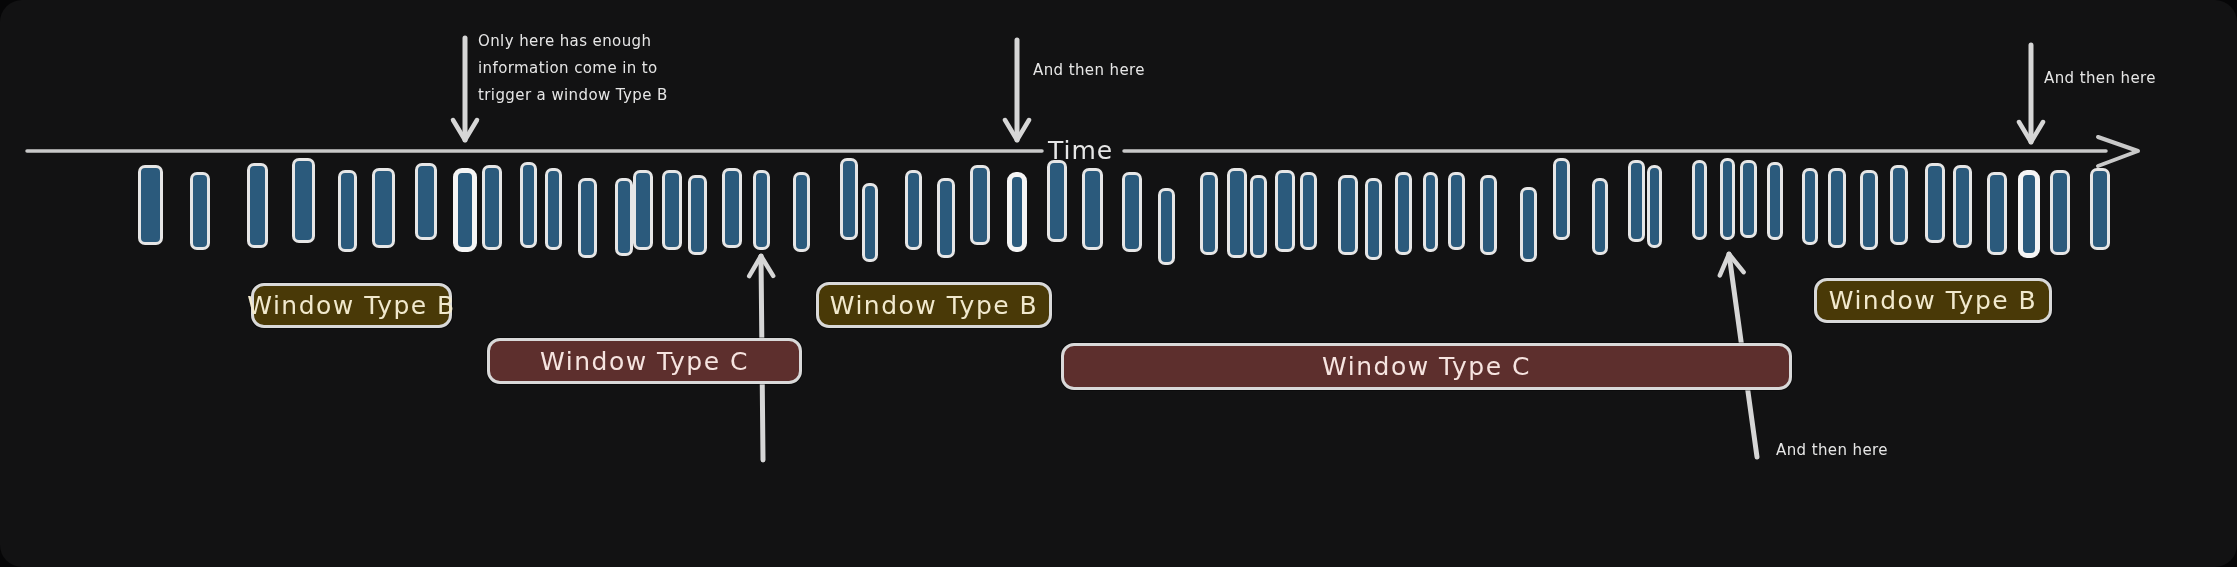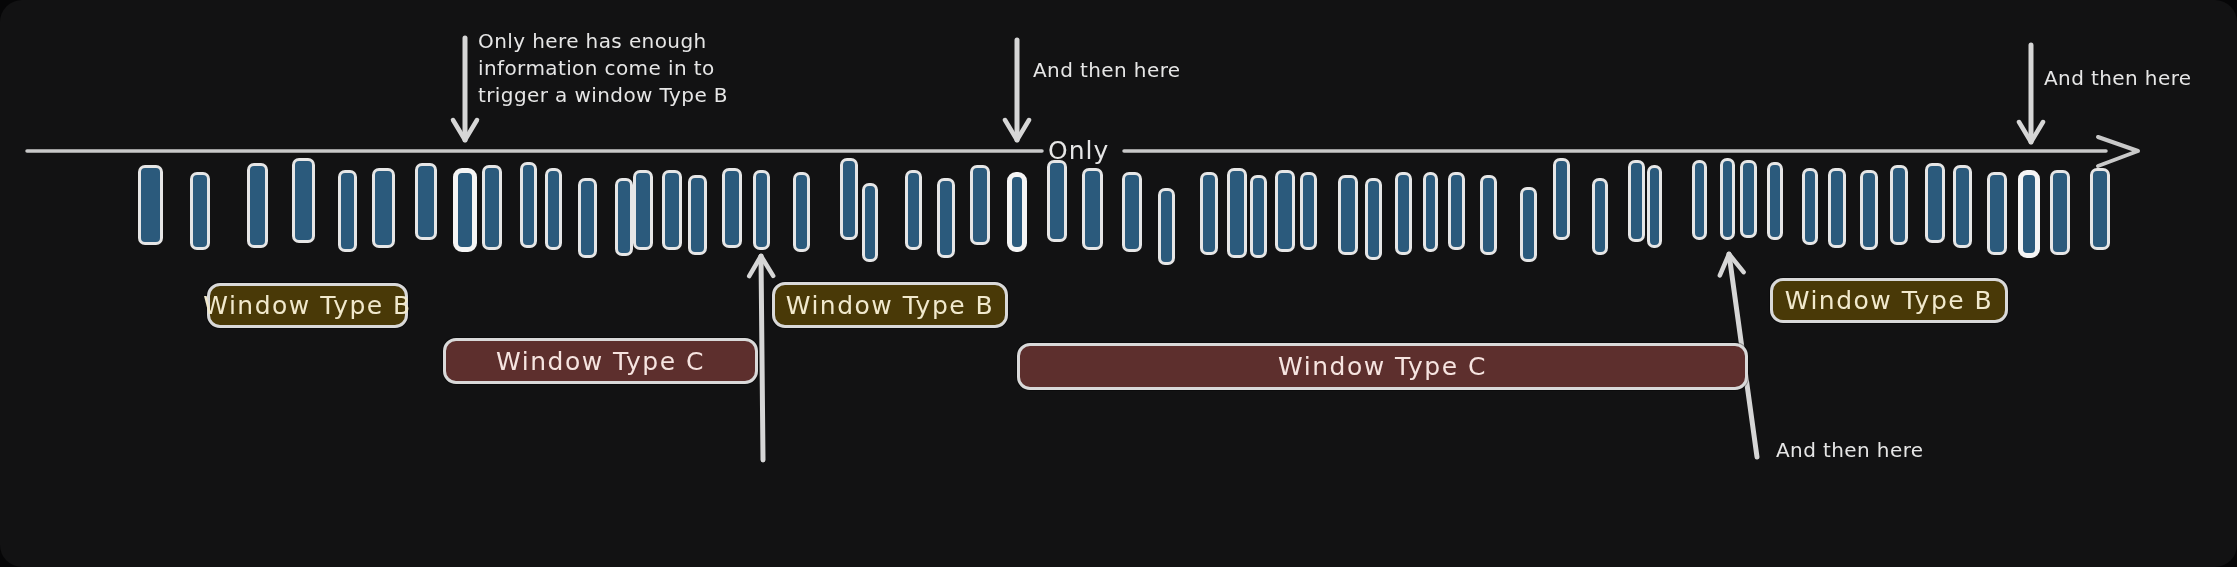--- a/index.html
+++ b/index.html
@@ -17,27 +17,28 @@
   .tick{
     position:absolute; box-sizing:border-box; background:var(--bar-fill);
     border:3px solid var(--bar-border); border-radius:7px;
   }
   .tick.hl{border-width:5px; border-color:var(--bar-hl); border-radius:9px;}
   .axis-label{
     position:absolute; color:var(--text); font-size:25px; letter-spacing:1px;
     white-space:pre;
   }
   .ann{
-    position:absolute; color:var(--text); font-size:20px; line-height:27px;
+    position:absolute; color:var(--text); font-size:15px; line-height:27px;
     letter-spacing:0.4px; white-space:pre;
   }
   .win{
     position:absolute; box-sizing:border-box; border:3px solid var(--box-border);
     border-radius:13px; display:flex; align-items:center; justify-content:center;
     box-shadow:0 0 0 1px rgba(0,0,0,0.35);
+    margin-left:44px;
   }
   .win-b{background:var(--b-fill);}
   .win-c{background:var(--c-fill);}
   .win-label{font-size:25px; letter-spacing:1.5px; white-space:nowrap;}
   .win-b .win-label{color:var(--b-text);}
   .win-c .win-label{color:var(--c-text);}
 </style>
 </head>
 <body>
 
@@ -118,21 +119,21 @@
       <div class="tick" style="left: 1860px; top: 170px; width: 18px; height: 80px;"></div>
       <div class="tick" style="left: 1890px; top: 165px; width: 18px; height: 80px;"></div>
       <div class="tick" style="left: 1925px; top: 163px; width: 20px; height: 80px;"></div>
       <div class="tick" style="left: 1953px; top: 165px; width: 19px; height: 83px;"></div>
       <div class="tick" style="left: 1987px; top: 172px; width: 20px; height: 83px;"></div>
       <div class="tick hl" style="left: 2018px; top: 170px; width: 22px; height: 88px;"></div>
       <div class="tick" style="left: 2050px; top: 170px; width: 20px; height: 85px;"></div>
       <div class="tick" style="left: 2090px; top: 168px; width: 20px; height: 82px;"></div>
     </div>
 
-  <div class="axis-label" style="left: 1048px; top: 136px;">Only</div>
+  <div class="axis-label" style="left: 1048px; top: 136px;">Time</div>
 
   <div class="ann" style="left: 478px; top: 28px;">Only here has enough
 information come in to
 trigger a window Type B</div>
   <div class="ann" style="left: 1033px; top: 57px;">And then here</div>
   <div class="ann" style="left: 2044px; top: 65px;">And then here</div>
   <div class="ann" style="left: 1776px; top: 437px;">And then here</div>
 
   <div class="win win-b" style="left: 207px; top: 283px; width: 201px; height: 45px;">
     <span class="win-label">Window Type B</span>

